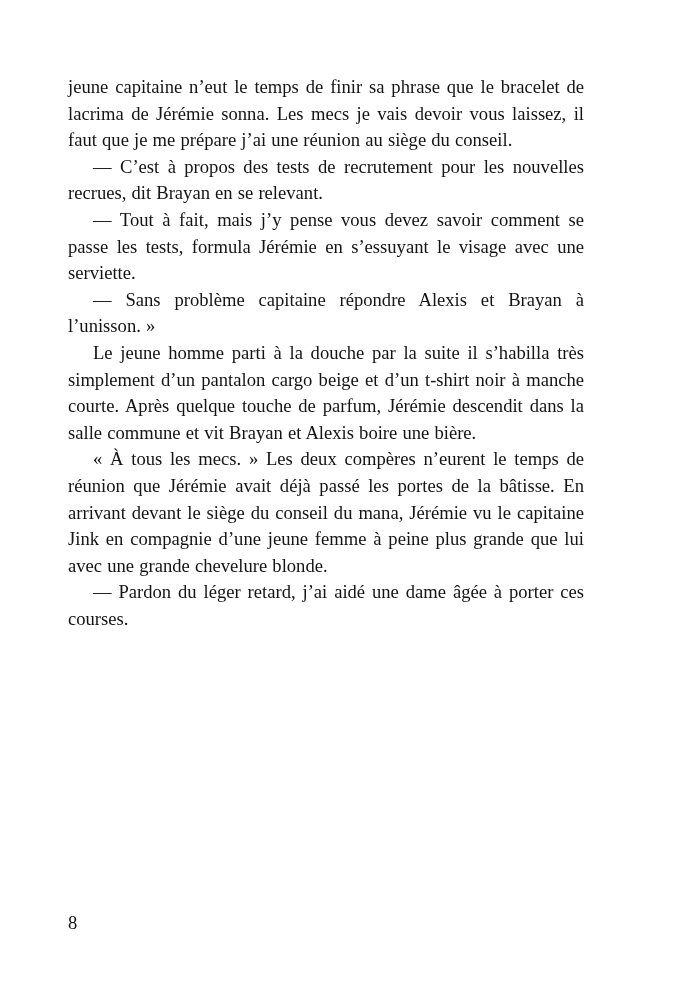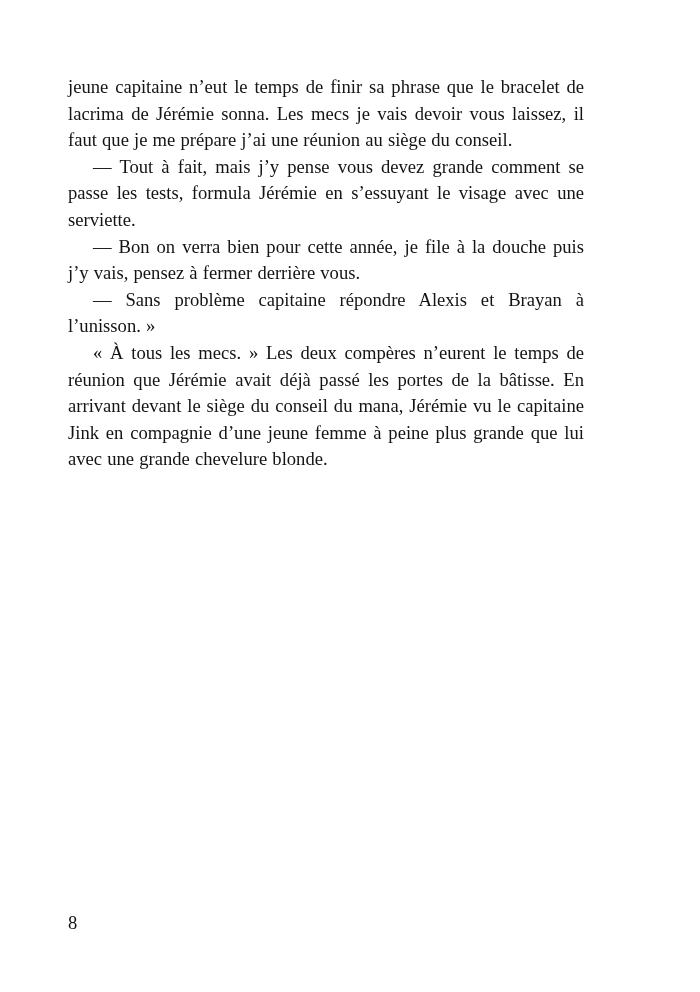--- a/index.html
+++ b/index.html
@@ -43,19 +43,21 @@
     line-height: 26.6px;
     color: #141414;
   }
 </style>
 </head>
 <body>
 
 <div class="book-page">
   <div class="text-block">
     <p class="no-indent">jeune capitaine n’eut le temps de finir sa phrase que le bracelet de lacrima de Jérémie sonna. Les mecs je vais devoir vous laissez, il faut que je me prépare j’ai une réunion au siège du conseil.</p>
-    <p>— Tout à fait, mais j’y pense vous devez grande comment se passe les tests, formula Jérémie en s’essuyant le visage avec une serviette.</p>
-    <p>— Bon on verra bien pour cette année, je file à la douche puis j’y vais, pensez à fermer derrière vous.</p>
+    <p>— C’est à propos des tests de recrutement pour les nouvelles recrues, dit Brayan en se relevant.</p>
+    <p>— Tout à fait, mais j’y pense vous devez savoir comment se passe les tests, formula Jérémie en s’essuyant le visage avec une serviette.</p>
     <p>— Sans problème capitaine répondre Alexis et Brayan à l’unisson. »</p>
+    <p>Le jeune homme parti à la douche par la suite il s’habilla très simplement d’un pantalon cargo beige et d’un t-shirt noir à manche courte. Après quelque touche de parfum, Jérémie descendit dans la salle commune et vit Brayan et Alexis boire une bière.</p>
     <p>« À tous les mecs. » Les deux compères n’eurent le temps de réunion que Jérémie avait déjà passé les portes de la bâtisse. En arrivant devant le siège du conseil du mana, Jérémie vu le capitaine Jink en compagnie d’une jeune femme à peine plus grande que lui avec une grande chevelure blonde.</p>
+    <p>— Pardon du léger retard, j’ai aidé une dame âgée à porter ces courses.</p>
   </div>
   <div class="page-number">8</div>
 </div>
 
 </body></html>

